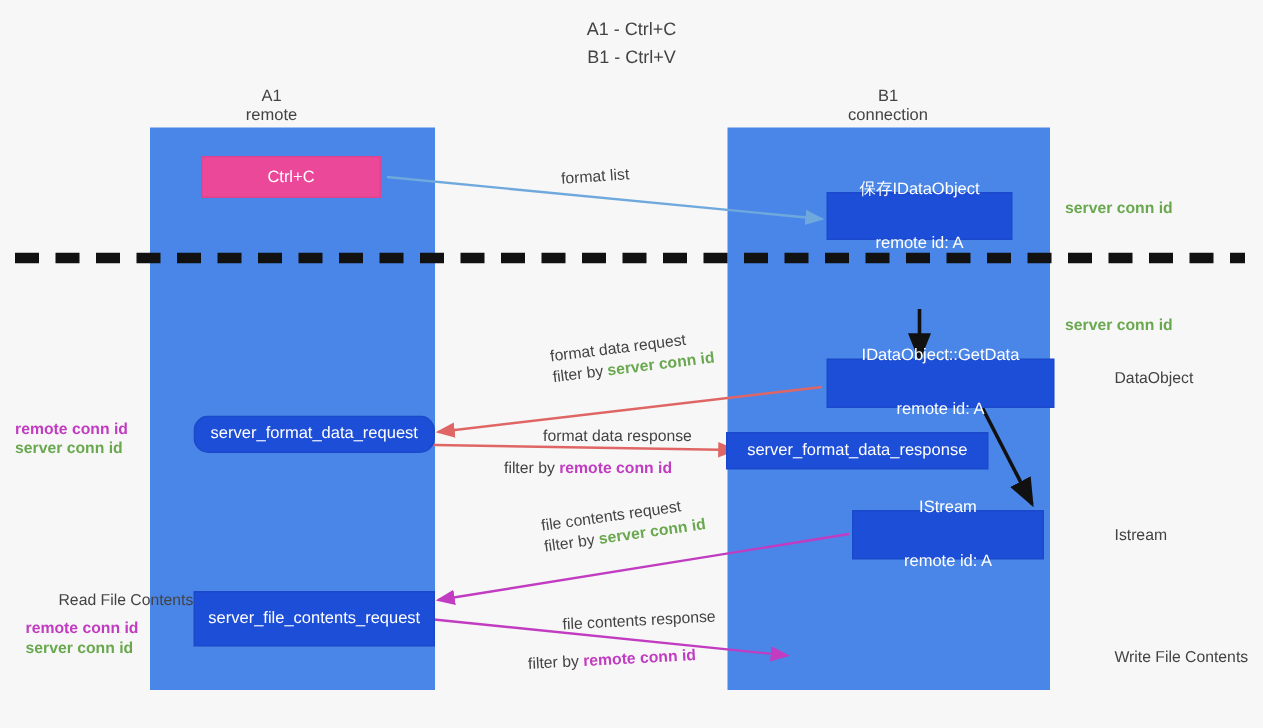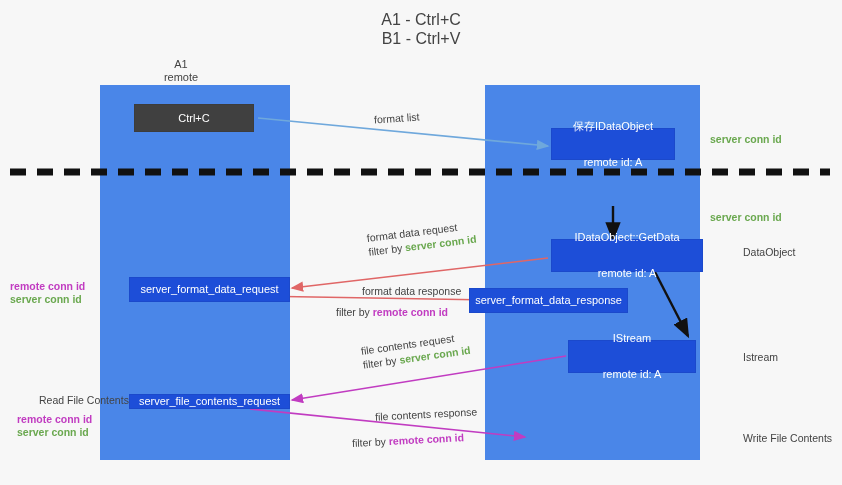--- a/index.html
+++ b/index.html
@@ -10,57 +10,59 @@
     font-family:"Liberation Sans","DejaVu Sans",sans-serif;
     color:#3c3c3c;
     overflow:hidden;
     position:relative;
   }
   #stage{position:absolute;left:0;top:0;width:842px;height:485px;}
   svg.layer{position:absolute;left:0;top:0;width:842px;height:485px;pointer-events:none;}
 
   .title{
     position:absolute;left:0;top:10px;width:842px;
-    text-align:center;font-size:16px;line-height:19px;color:#434343;
+    text-align:center;font-size:12px;line-height:19px;color:#434343;
     white-space:pre-line;
   }
 
   .lane{position:absolute;background:#4a86e8;}
   .lane-head{
     position:absolute;text-align:center;font-size:11px;line-height:13px;
     color:#434343;white-space:pre-line;
   }
 
   .box{
     position:absolute;box-sizing:border-box;
     display:flex;flex-direction:column;align-items:center;justify-content:center;
     color:#ffffff;font-size:11px;line-height:13px;text-align:center;
     border:1px solid rgba(0,0,0,0.06);
   }
   .box .l1{white-space:nowrap;}
   .box .l2{white-space:nowrap;margin-top:23px;}
   .orange{background:#1d4ed8;}
-  .green{background:#404040;}
+  .green{background:#ec4899;}
 
   .lbl{position:absolute;font-size:10.5px;line-height:14px;color:#434343;white-space:nowrap;}
   .g{color:#6aa84f;font-weight:bold;}
   .m{color:#c13cc1;font-weight:bold;}
   .side{position:absolute;font-size:10.5px;line-height:14px;white-space:nowrap;}
   .side.dark{color:#434343;margin-left:33px;}
 </style>
 </head>
 <body>
 
 <div id="stage">
 
   <div class="title">A1 - Ctrl+C
 B1 - Ctrl+V</div>
 
   <div class="lane-head" style="left:116px;top:58px;width:130px;">A1
 remote</div>
+  <div class="lane-head" style="left:527px;top:58px;width:130px;">B1
+connection</div>
 
   <div class="lane" style="left:100px;top:85px;width:190px;height:375px;"></div>
   <div class="lane" style="left:485px;top:85px;width:215px;height:375px;"></div>
 
   <svg class="layer" viewBox="0 0 842 485">
     <defs>
       <marker id="ah-blue" markerWidth="9" markerHeight="9" refX="7" refY="3.2" orient="auto">
         <path d="M0,0 L8,3.2 L0,6.4 z" fill="#6fa8dc"></path>
       </marker>
       <marker id="ah-red" markerWidth="9" markerHeight="9" refX="7" refY="3.2" orient="auto">
@@ -104,29 +106,29 @@
   <div class="box orange" style="left:551px;top:239px;width:152px;height:33px;">
     <span class="l1">IDataObject::GetData</span>
     <span class="l2">remote id: A</span>
   </div>
 
   <div class="box orange" style="left:568px;top:340px;width:128px;height:33px;">
     <span class="l1">IStream</span>
     <span class="l2">remote id: A</span>
   </div>
 
-  <div class="box orange" style="left:129px;top:277px;width:161px;height:25px;">
+  <div class="box orange" style="left:129px;top:277px;width:161px;height:25px;border-radius:10px;">
     <span class="l1">server_format_data_request</span>
   </div>
 
-  <div class="box orange" style="left:469px;top:288px;width:159px;height:25px;justify-content:center;">
+  <div class="box orange" style="left:484px;top:288px;width:175px;height:25px;justify-content:center;">
     <span class="l1">server_format_data_response</span>
   </div>
 
-  <div class="box orange" style="left:129px;top:394px;width:161px;height:15px;">
+  <div class="box orange" style="left:129px;top:394px;width:161px;height:37px;">
     <span class="l1">server_file_contents_request</span>
   </div>
 
 
   <div class="lbl" style="left:374px;top:111px;transform:rotate(-4deg);">format list</div>
 
   <div style="position:absolute;left:366px;top:231px;transform:rotate(-7deg);transform-origin:left top;">
     <div class="lbl" style="position:static;">format data request</div>
     <div class="lbl" style="position:static;">
       <span>filter by </span><span class="g">server conn id</span>

